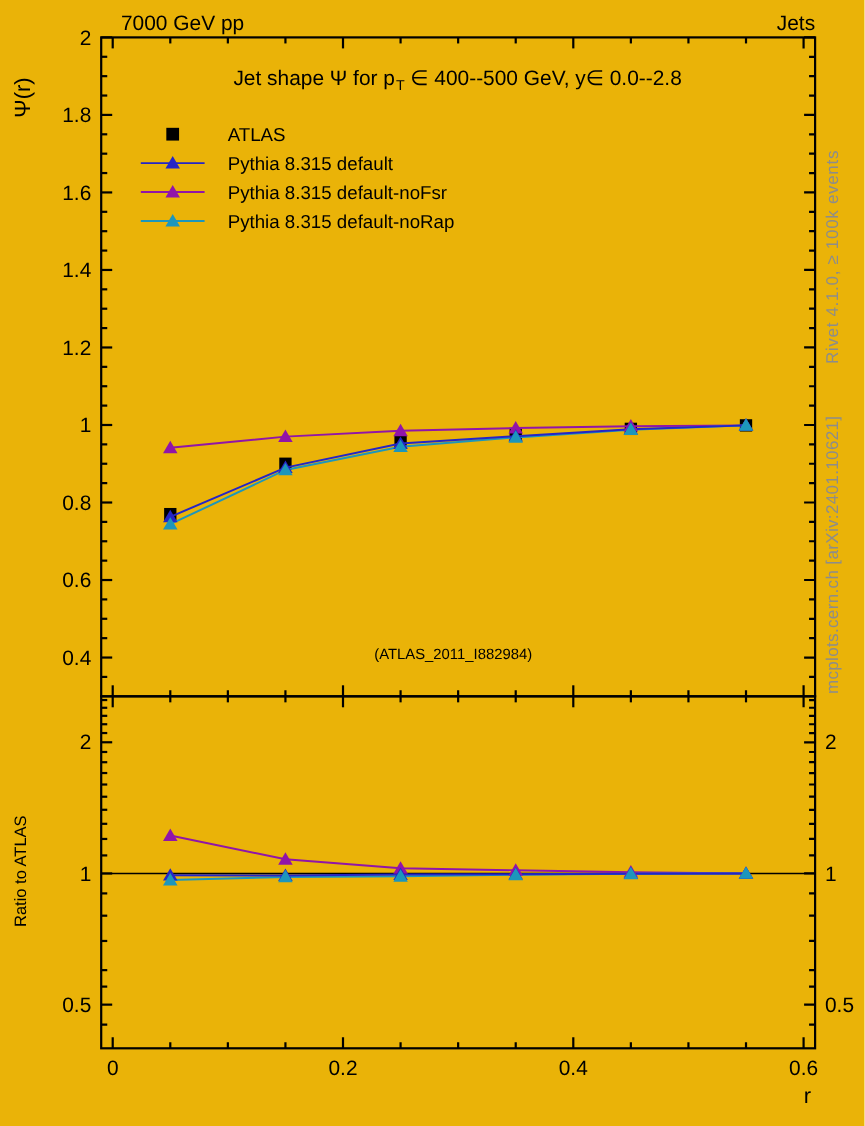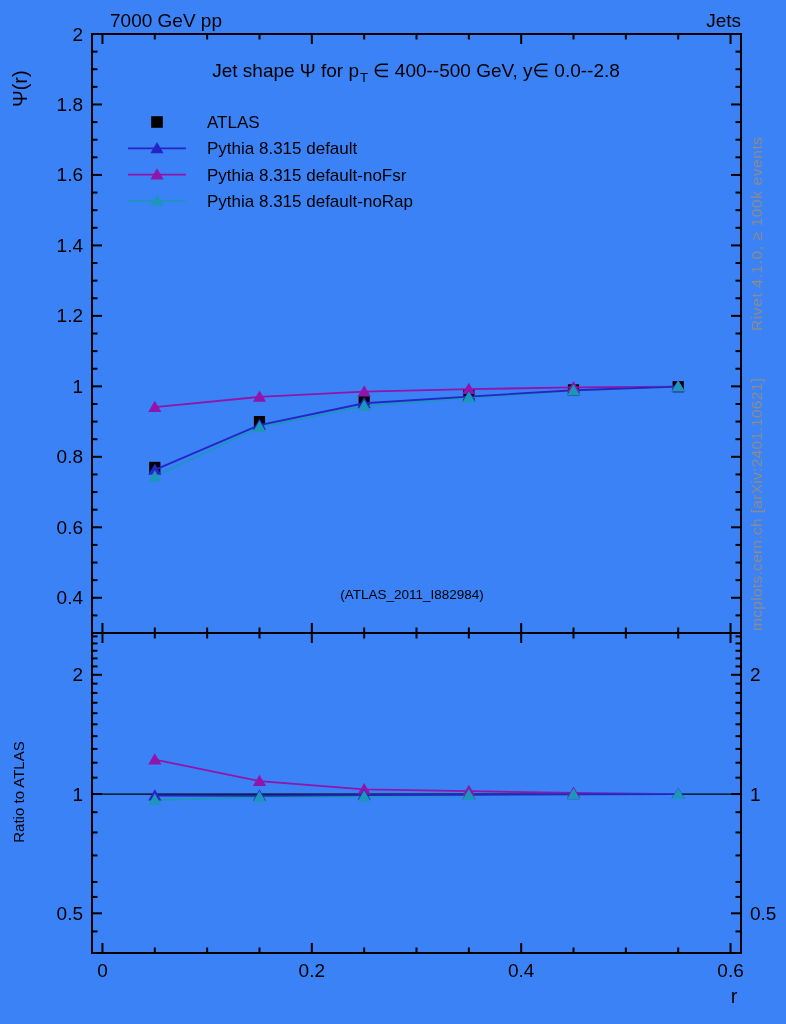--- a/index.html
+++ b/index.html
@@ -1,16 +1,16 @@
 <!DOCTYPE html>
 <html><head>
 <meta charset="utf-8">
 <style>
   html,body{margin:0;padding:0;background:#ffffff;}
-  #fig{position:relative;width:786px;height:1024px;background:#3b82f6;
+  #fig{position:relative;width:786px;height:1024px;background:#eab308;
        font-family:"Liberation Sans", sans-serif;}
   svg text{font-family:"Liberation Sans", sans-serif;fill:#000;}
   .gray{fill:#8c8c8c;}
 </style>
 </head>
 <body>
 
 <div id="fig">
 <svg id="plot-svg" width="786" height="1024" viewBox="0 0 786 1024">
 

